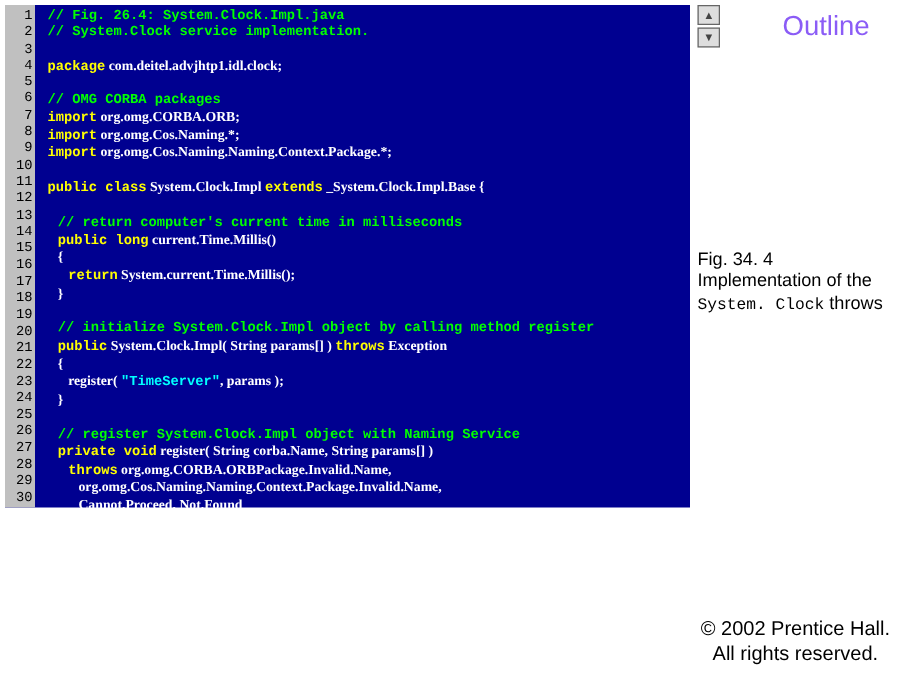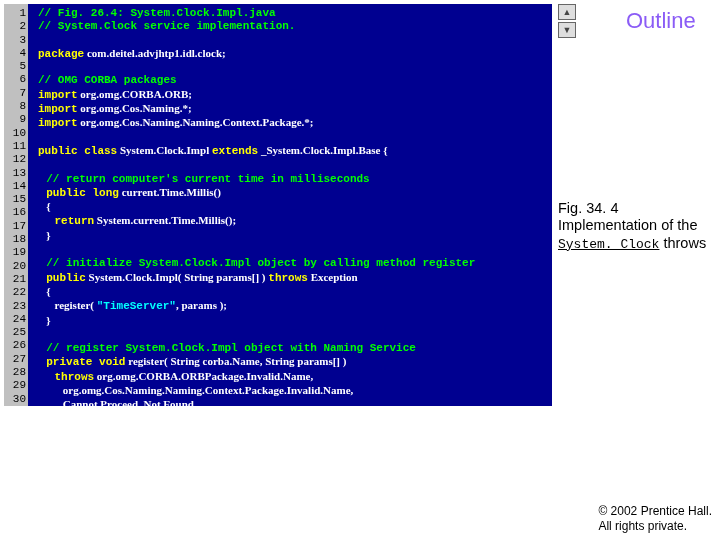--- a/index.html
+++ b/index.html
@@ -80,27 +80,27 @@
   }
   .caption {
     position: absolute;
     top: 196px;
     left: 0;
     width: 155px;
     font-size: 14.5px;
     line-height: 1.2;
     color: #000;
   }
-  .caption .mono { font-family: "Courier New", monospace; font-size: 13px; text-decoration: underline; }
+  .caption .mono { font-family: "Courier New", monospace; font-size: 13px; }
   .footer {
     position: absolute;
     right: 8px;
     bottom: 6px;
-    text-align: left;
-    font-size: 12px;
+    text-align: center;
+    font-size: 16px;
     line-height: 1.25;
     color: #000;
   }
 </style>
 </head>
 <body>
 
 <div class="code-pane">
   <div class="lineno-col" id="lineno-col"> 1
  2
@@ -143,14 +143,14 @@
   </div>
   <div class="outline-title">Outline</div>
   <div class="caption">
     <span>Fig. 34. 4</span><br>
     <span>Implementation of the </span><span class="mono">System. Clock</span><span> throws</span>
   </div>
 </div>
 
 <div class="footer">
   <span>© 2002 Prentice Hall.</span><br>
-  <span>All rights private.</span>
+  <span>All rights reserved.</span>
 </div>
 
 </body></html>

